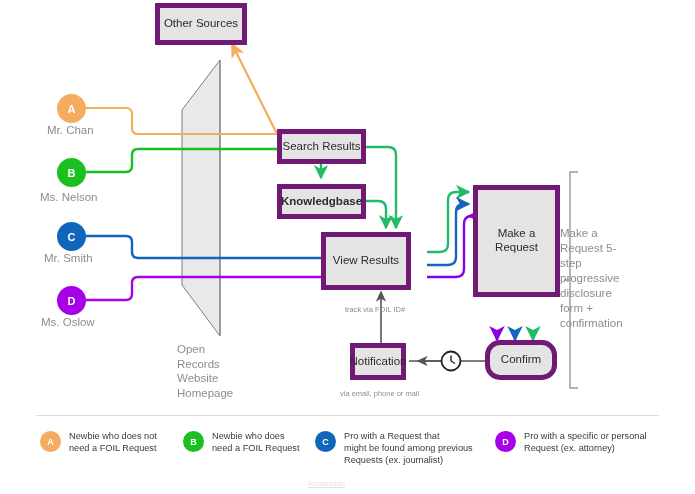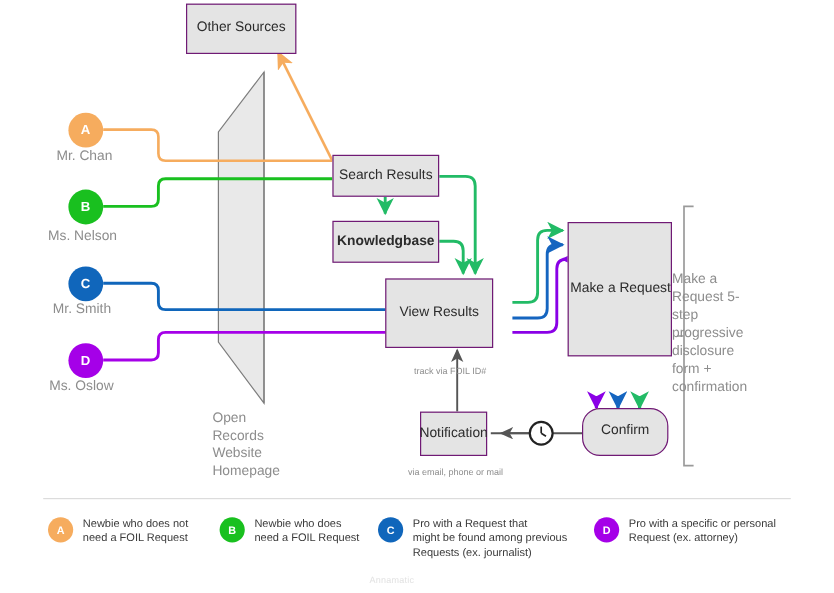--- a/index.html
+++ b/index.html
@@ -22,21 +22,21 @@
     position: absolute;
     left: 0;
     top: 0;
     width: 695px;
     height: 494px;
     pointer-events: none;
   }
   .node {
     position: absolute;
     background: #e4e4e4;
-    border: 1px solid #701a75;
+    border: 5px solid #701a75;
     box-sizing: border-box;
     display: flex;
     align-items: center;
     justify-content: center;
     font-size: 11.5px;
     color: #2b2b2b;
     text-align: center;
     line-height: 1.2;
   }
   .persona-dot {
@@ -110,20 +110,21 @@
     margin-left: 8px;
     white-space: pre-line;
   }
   #watermark {
     position: absolute;
     left: 308px;
     top: 479px;
     font-size: 7.5px;
     color: #e2e2e2;
     letter-spacing: 0.2px;
+    text-decoration: underline;
   }
 </style>
 </head>
 <body>
 
 <div id="canvas">
 
   <svg class="layer" viewBox="0 0 695 494">
     <defs>
       <marker id="ah-green" markerWidth="7" markerHeight="7" refX="5.4" refY="3" orient="auto">

